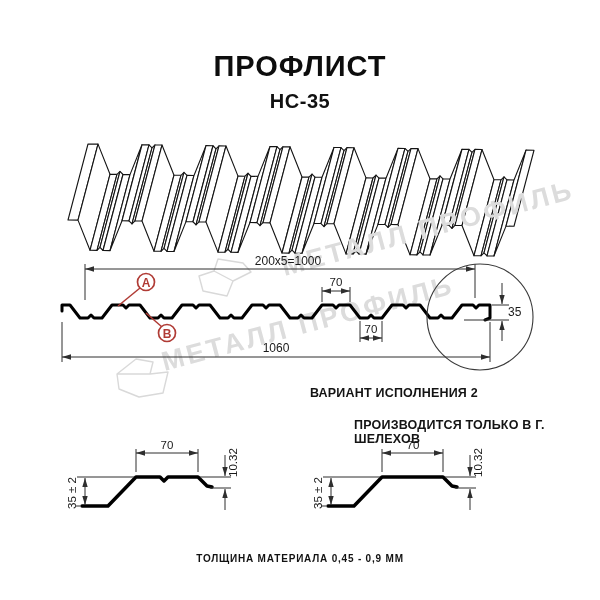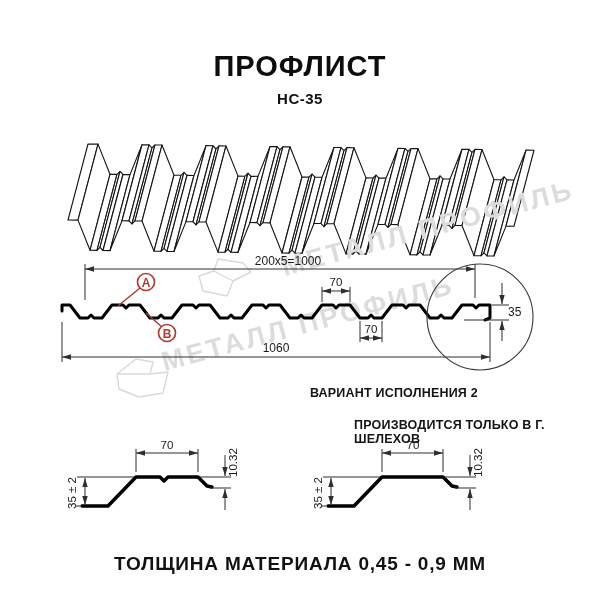--- a/index.html
+++ b/index.html
@@ -1,24 +1,24 @@
 <!DOCTYPE html>
 <html><head>
 <meta charset="utf-8">
 <style>
   html,body{margin:0;padding:0;background:#fff;}
   .stage{position:relative;width:585px;height:600px;background:#ffffff;overflow:hidden;
          font-family:"Liberation Sans",sans-serif;color:#111;}
   .title{position:absolute;top:50px;left:0;width:600px;text-align:center;
          font-size:29px;font-weight:800;letter-spacing:1px;color:#0d0d0d;}
   .subtitle{position:absolute;top:90px;left:0;width:600px;text-align:center;
-         font-size:15px;font-weight:700;letter-spacing:.5px;color:#111;}
+         font-size:20px;font-weight:700;letter-spacing:.5px;color:#111;}
   .vheading{position:absolute;font-size:12.5px;font-weight:700;letter-spacing:.2px;color:#141414;}
   .footer{position:absolute;top:553px;left:0;width:600px;text-align:center;
-         font-size:19px;font-weight:700;letter-spacing:.8px;color:#121212;}
+         font-size:10px;font-weight:700;letter-spacing:.8px;color:#121212;}
   svg{position:absolute;left:0;top:0;}
   .thin{stroke:#2e2e2e;stroke-width:1;fill:none;}
   .dline{stroke:#2e2e2e;stroke-width:1;fill:none;}
   .dimtxt{font-family:"Liberation Sans",sans-serif;font-size:12px;fill:#1a1a1a;}
   .dimtxt-s{font-family:"Liberation Sans",sans-serif;font-size:11.5px;fill:#1a1a1a;}
   .wm{font-family:"Liberation Sans",sans-serif;font-size:27px;font-weight:700;
       letter-spacing:3px;fill:#dcdcdc;}
   .logo{fill:none;stroke:#d9d9d9;stroke-width:1.4;stroke-linejoin:round;}
   .red{stroke:#b03b35;stroke-width:1.5;fill:none;}
   .redc{stroke:#b03b35;stroke-width:1.7;fill:#fff;}

